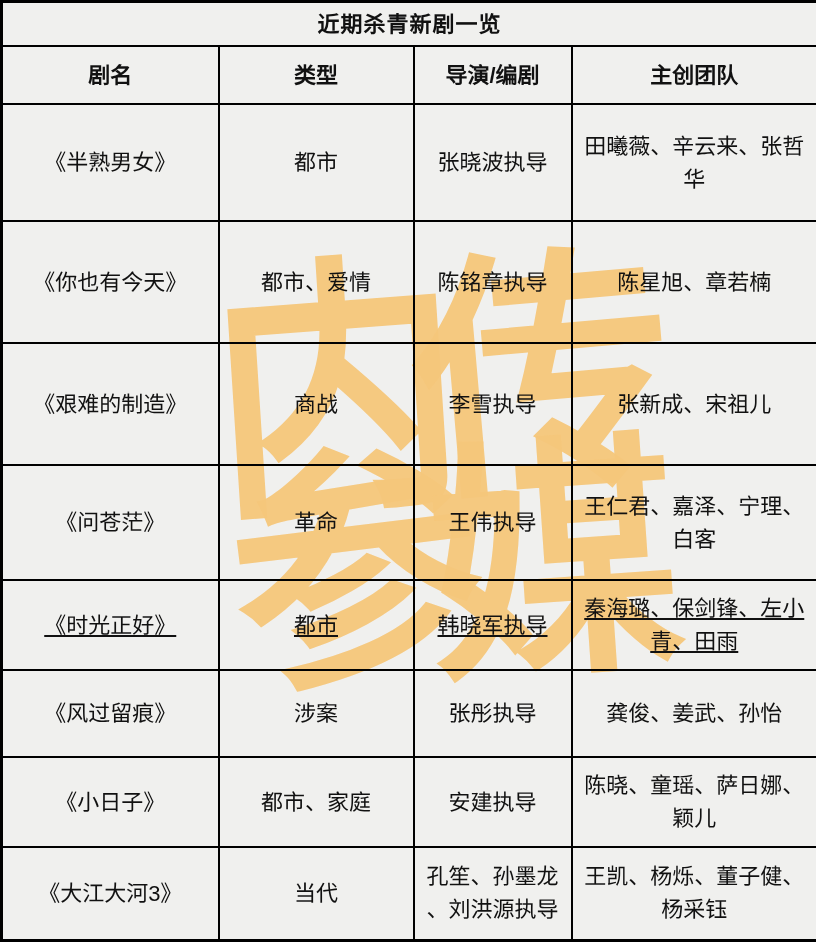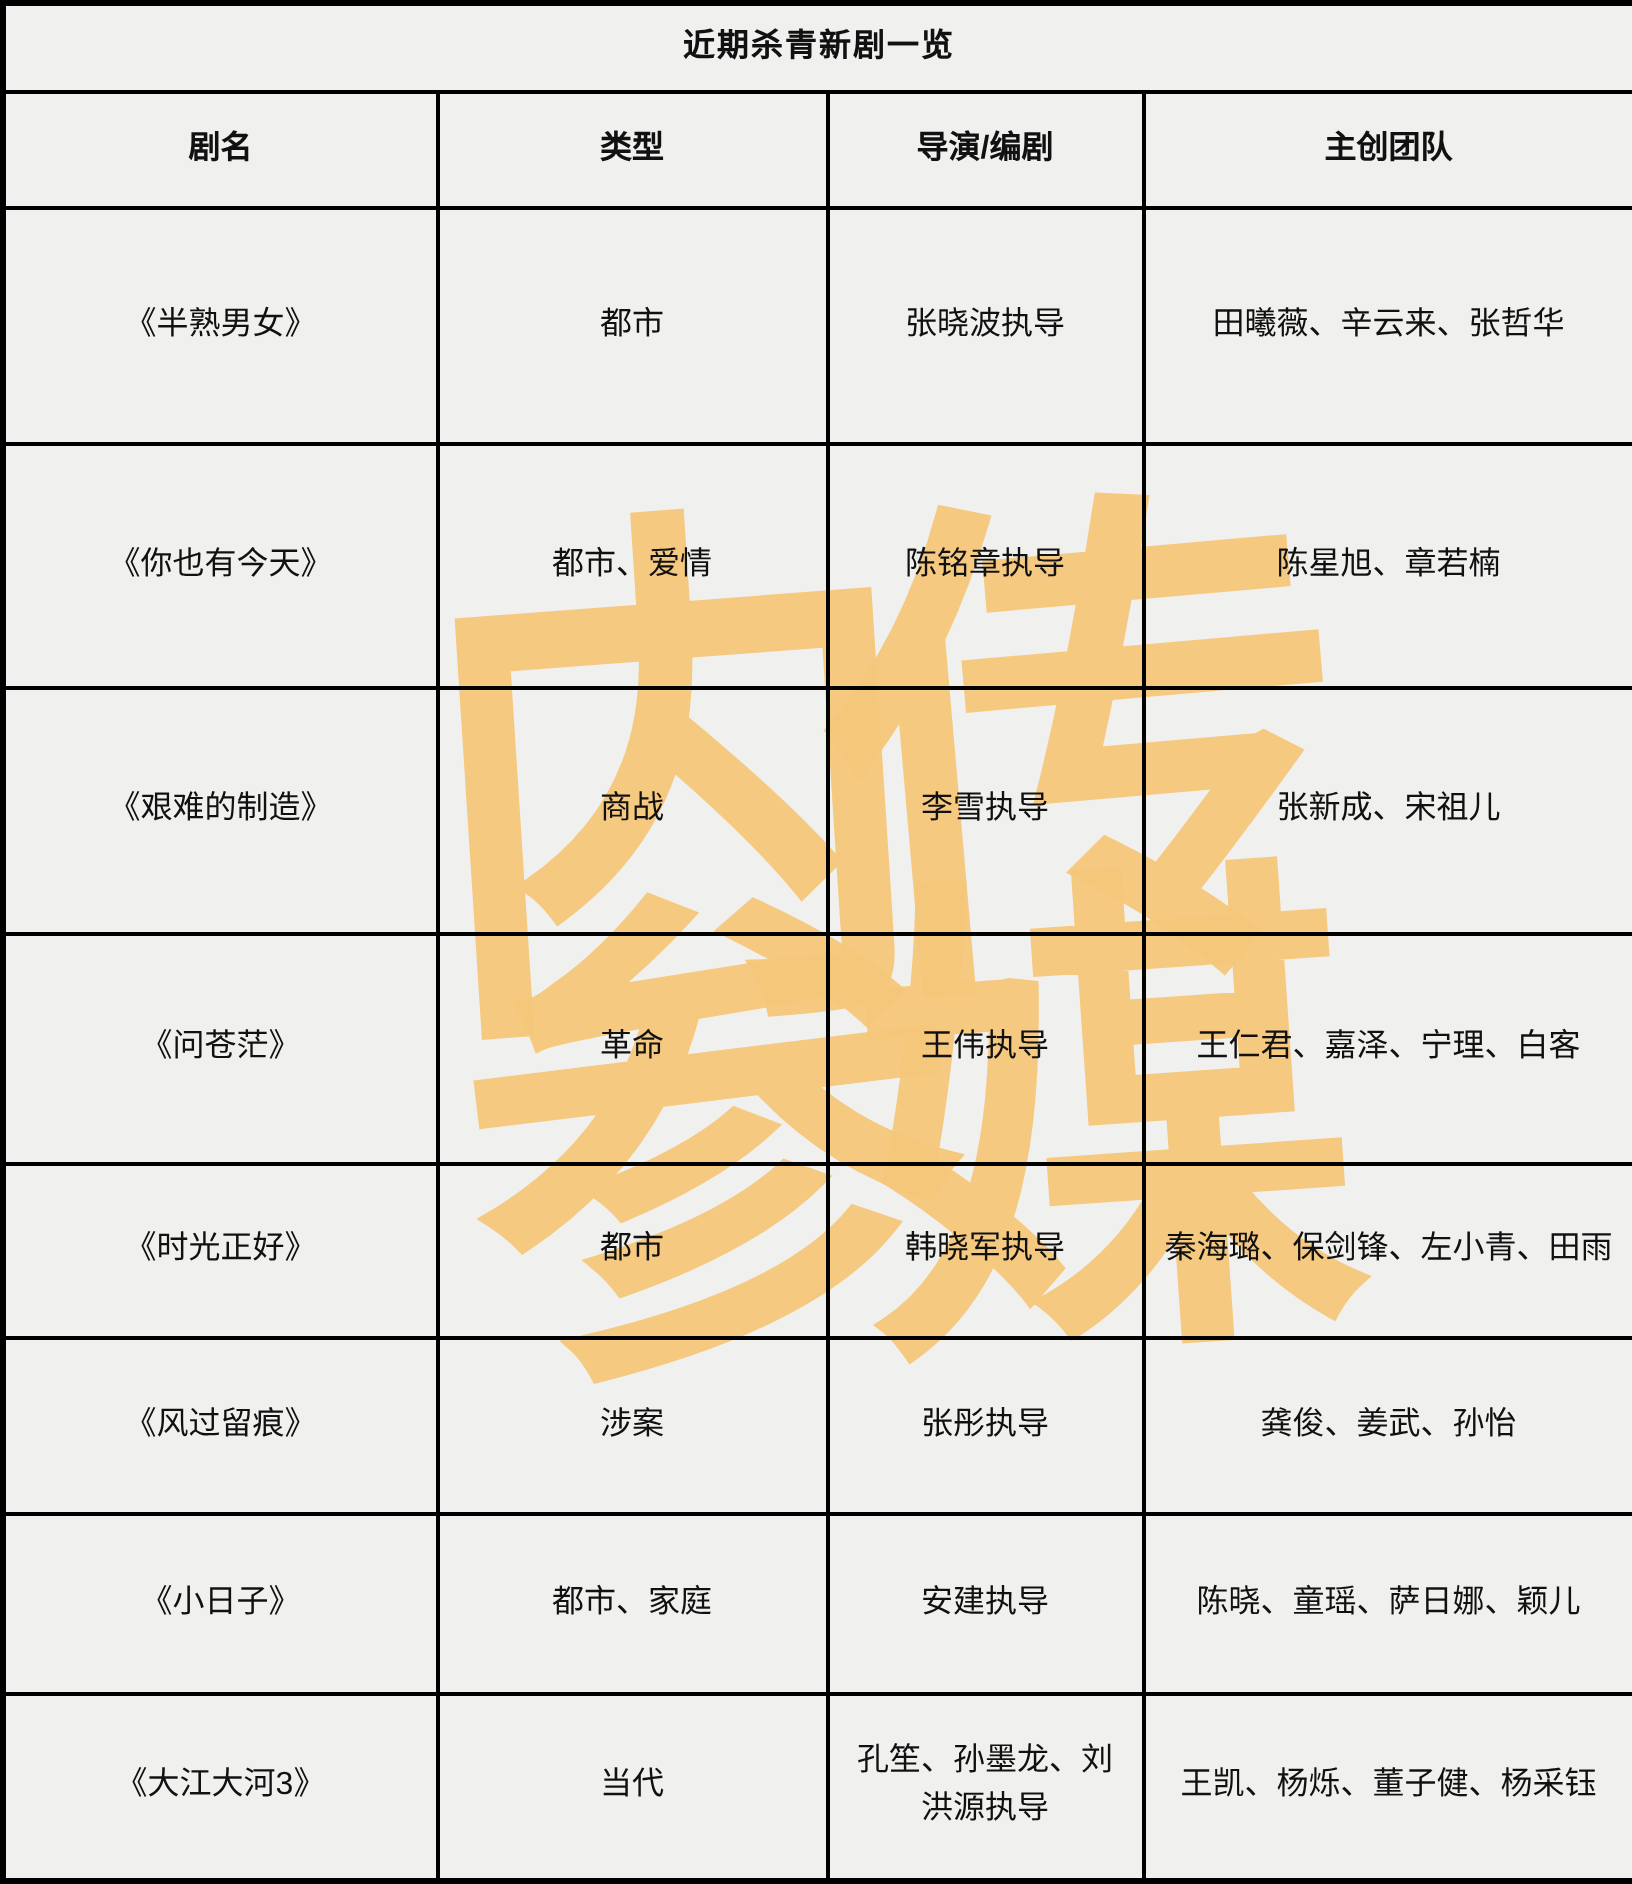--- a/index.html
+++ b/index.html
@@ -46,21 +46,21 @@
   table.drama col.c-name{width:217px;}
   table.drama col.c-genre{width:195px;}
   table.drama col.c-director{width:158px;}
   table.drama col.c-team{width:246px;}
   table.drama th,table.drama td{
     border:2px solid var(--border);
     background:transparent;
     text-align:center;
     vertical-align:middle;
     padding:2px 8px;
-    font-size:16px;
+    font-size:22px;
     line-height:1.5;
     word-break:break-all;
     line-break:anywhere;
   }
   table.drama tr:first-child th{border-top-width:3px;}
   table.drama tr:last-child td{border-bottom-width:3px;}
   table.drama th:first-child,table.drama td:first-child{border-left-width:3px;}
   table.drama th:last-child,table.drama td:last-child{border-right-width:3px;}
   .title-row th{
     font-size:30px;
@@ -74,21 +74,21 @@
     font-weight:bold;
     height:52px;
   }
   td.cell-director{padding:2px 6px;}
   td.cell-team{padding:2px 13px;}
   
   tbody tr:nth-child(1){height:94px;}
   tbody tr:nth-child(2){height:98px;}
   tbody tr:nth-child(3){height:98px;}
   tbody tr:nth-child(4){height:92px;}
-  tbody tr:nth-child(5){height:70px;}
+  tbody tr:nth-child(5){height:70px;text-decoration:underline;}
   tbody tr:nth-child(6){height:70px;}
   tbody tr:nth-child(7){height:72px;}
   tbody tr:nth-child(8){height:75px;}
   tbody tr:nth-child(9){height:75px;font-family:Liberation Serif, serif;}
   tbody tr:nth-child(10){height:70px;}
 </style>
 </head>
 <body>
 
 <div class="page">

